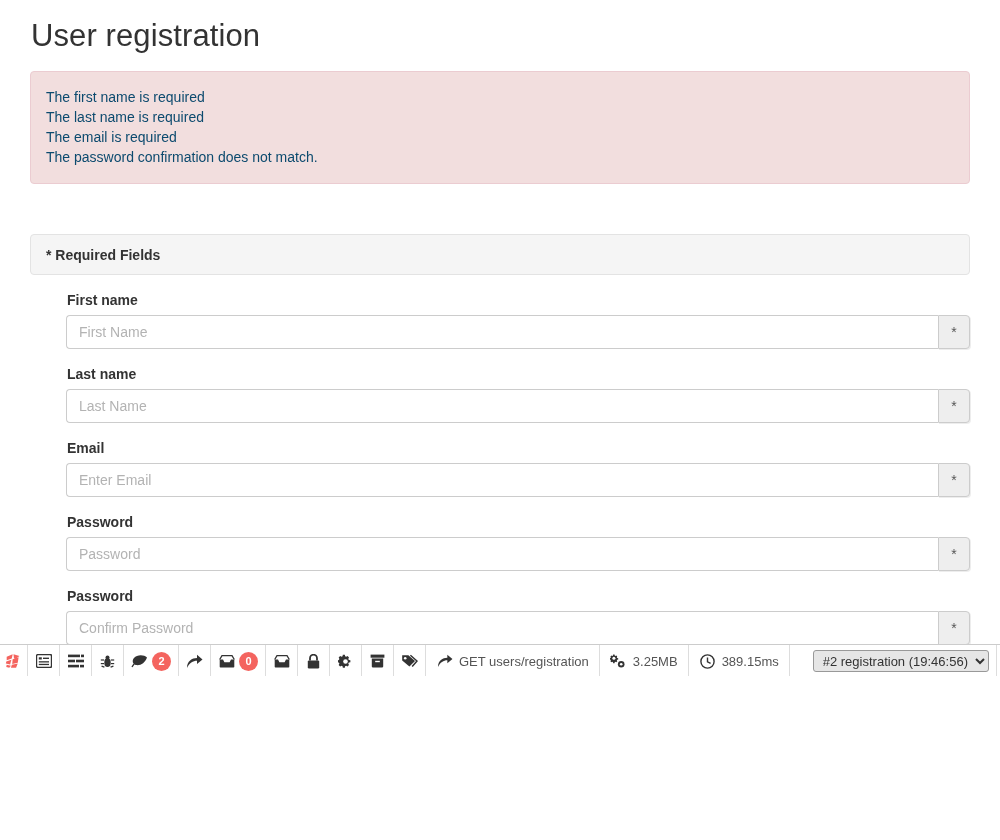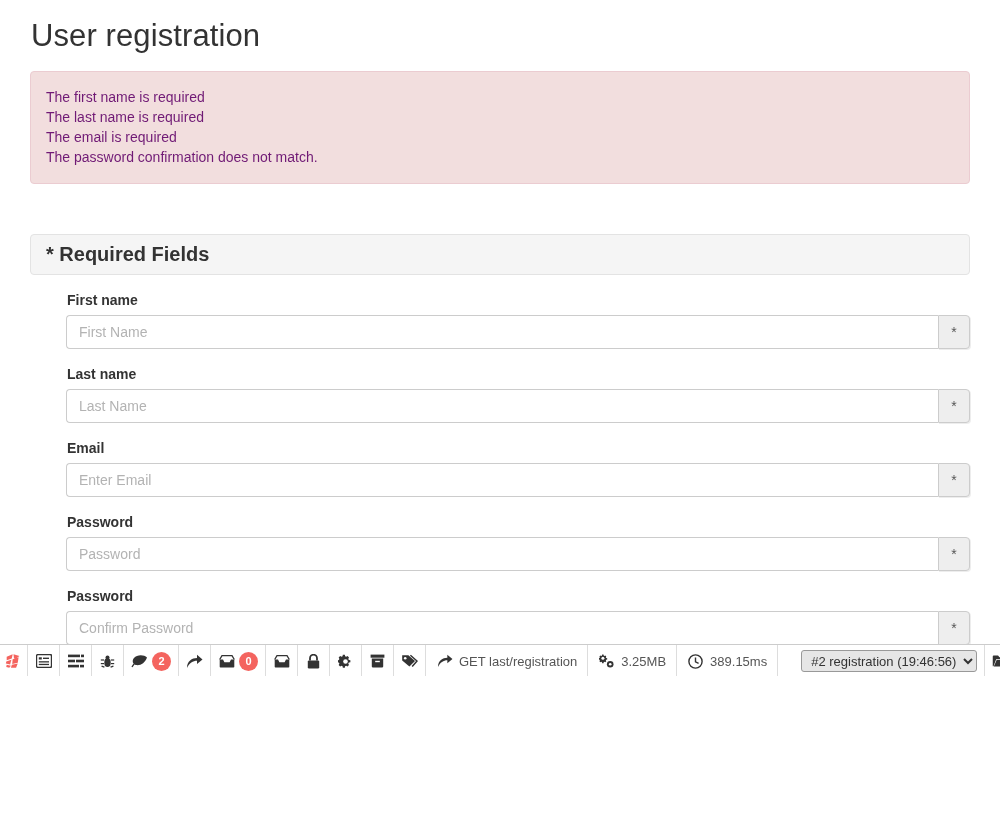--- a/index.html
+++ b/index.html
@@ -27,36 +27,36 @@
     padding: 0 0 0 1px;
     line-height: 1.1;
     letter-spacing: 0.1px;
   }
   .alert-danger {
     margin-top: 18px;
     background: #f2dede;
     border: 1px solid #ebccd1;
     border-radius: 4px;
     padding: 15px 15px 16px 15px;
-    color: #701a75;
+    color: #0c4a6e;
     font-size: 14px;
     line-height: 20px;
   }
   .alert-danger .err-line { display: block; }
 
   .panel-head {
     margin-top: 50px;
     background: #f5f5f5;
     border: 1px solid #e3e3e3;
     border-radius: 4px;
     height: 41px;
     display: flex;
     align-items: center;
     padding: 0 15px;
-    font-size: 20px;
+    font-size: 14px;
     font-weight: bold;
     color: #333333;
   }
   .form-wrap { margin-top: 15px; margin-left: 36px; }
   .form-group { margin-bottom: 15px; }
   .form-group label {
     display: block;
     font-size: 14px;
     font-weight: bold;
     color: #333333;
@@ -376,21 +376,21 @@
         </svg>
       </span>
     </div>
 
     <div class="db-cell txt">
       <span class="db-icon">
         <svg width="16" height="14" viewBox="0 0 17 15">
           <path d="M1 14 C1 7 6 4 11 4 L11 0.8 L16.5 5.4 L11 10 L11 6.7 C7 6.7 3.2 9 1 14 Z" fill="#333"></path>
         </svg>
       </span>
-      <span class="db-label">GET last/registration</span>
+      <span class="db-label">GET users/registration</span>
     </div>
 
     <div class="db-cell txt">
       <span class="db-icon">
         <svg width="16" height="14" viewBox="0 0 16 14">
           <path d="M4.6 0.3 h2.2 l0.28 1.6 1.15 0.66 1.45 -0.77 1.55 1.55 -0.77 1.45 0.66 1.15 1.6 0.28 v2.2 l-1.6 0.28 -0.66 1.15 0.77 1.45 -1.55 1.55 -1.45 -0.77 -1.15 0.66 -0.28 1.6 h-2.2 l-0.28 -1.6 -1.15 -0.66 -1.45 0.77 -1.55 -1.55 0.77 -1.45 -0.66 -1.15 -1.6 -0.28 v-2.2 l1.6 -0.28 0.66 -1.15 -0.77 -1.45 1.55 -1.55 1.45 0.77 1.15 -0.66 Z" fill="#333" transform="scale(0.62) translate(0.5,0.5)"></path>
           <circle cx="3.9" cy="4.3" r="1.5" fill="#fff"></circle>
           <circle cx="11.2" cy="10.2" r="3.3" fill="#333"></circle>
           <circle cx="11.2" cy="10.2" r="1.3" fill="#fff"></circle>
         </svg>

